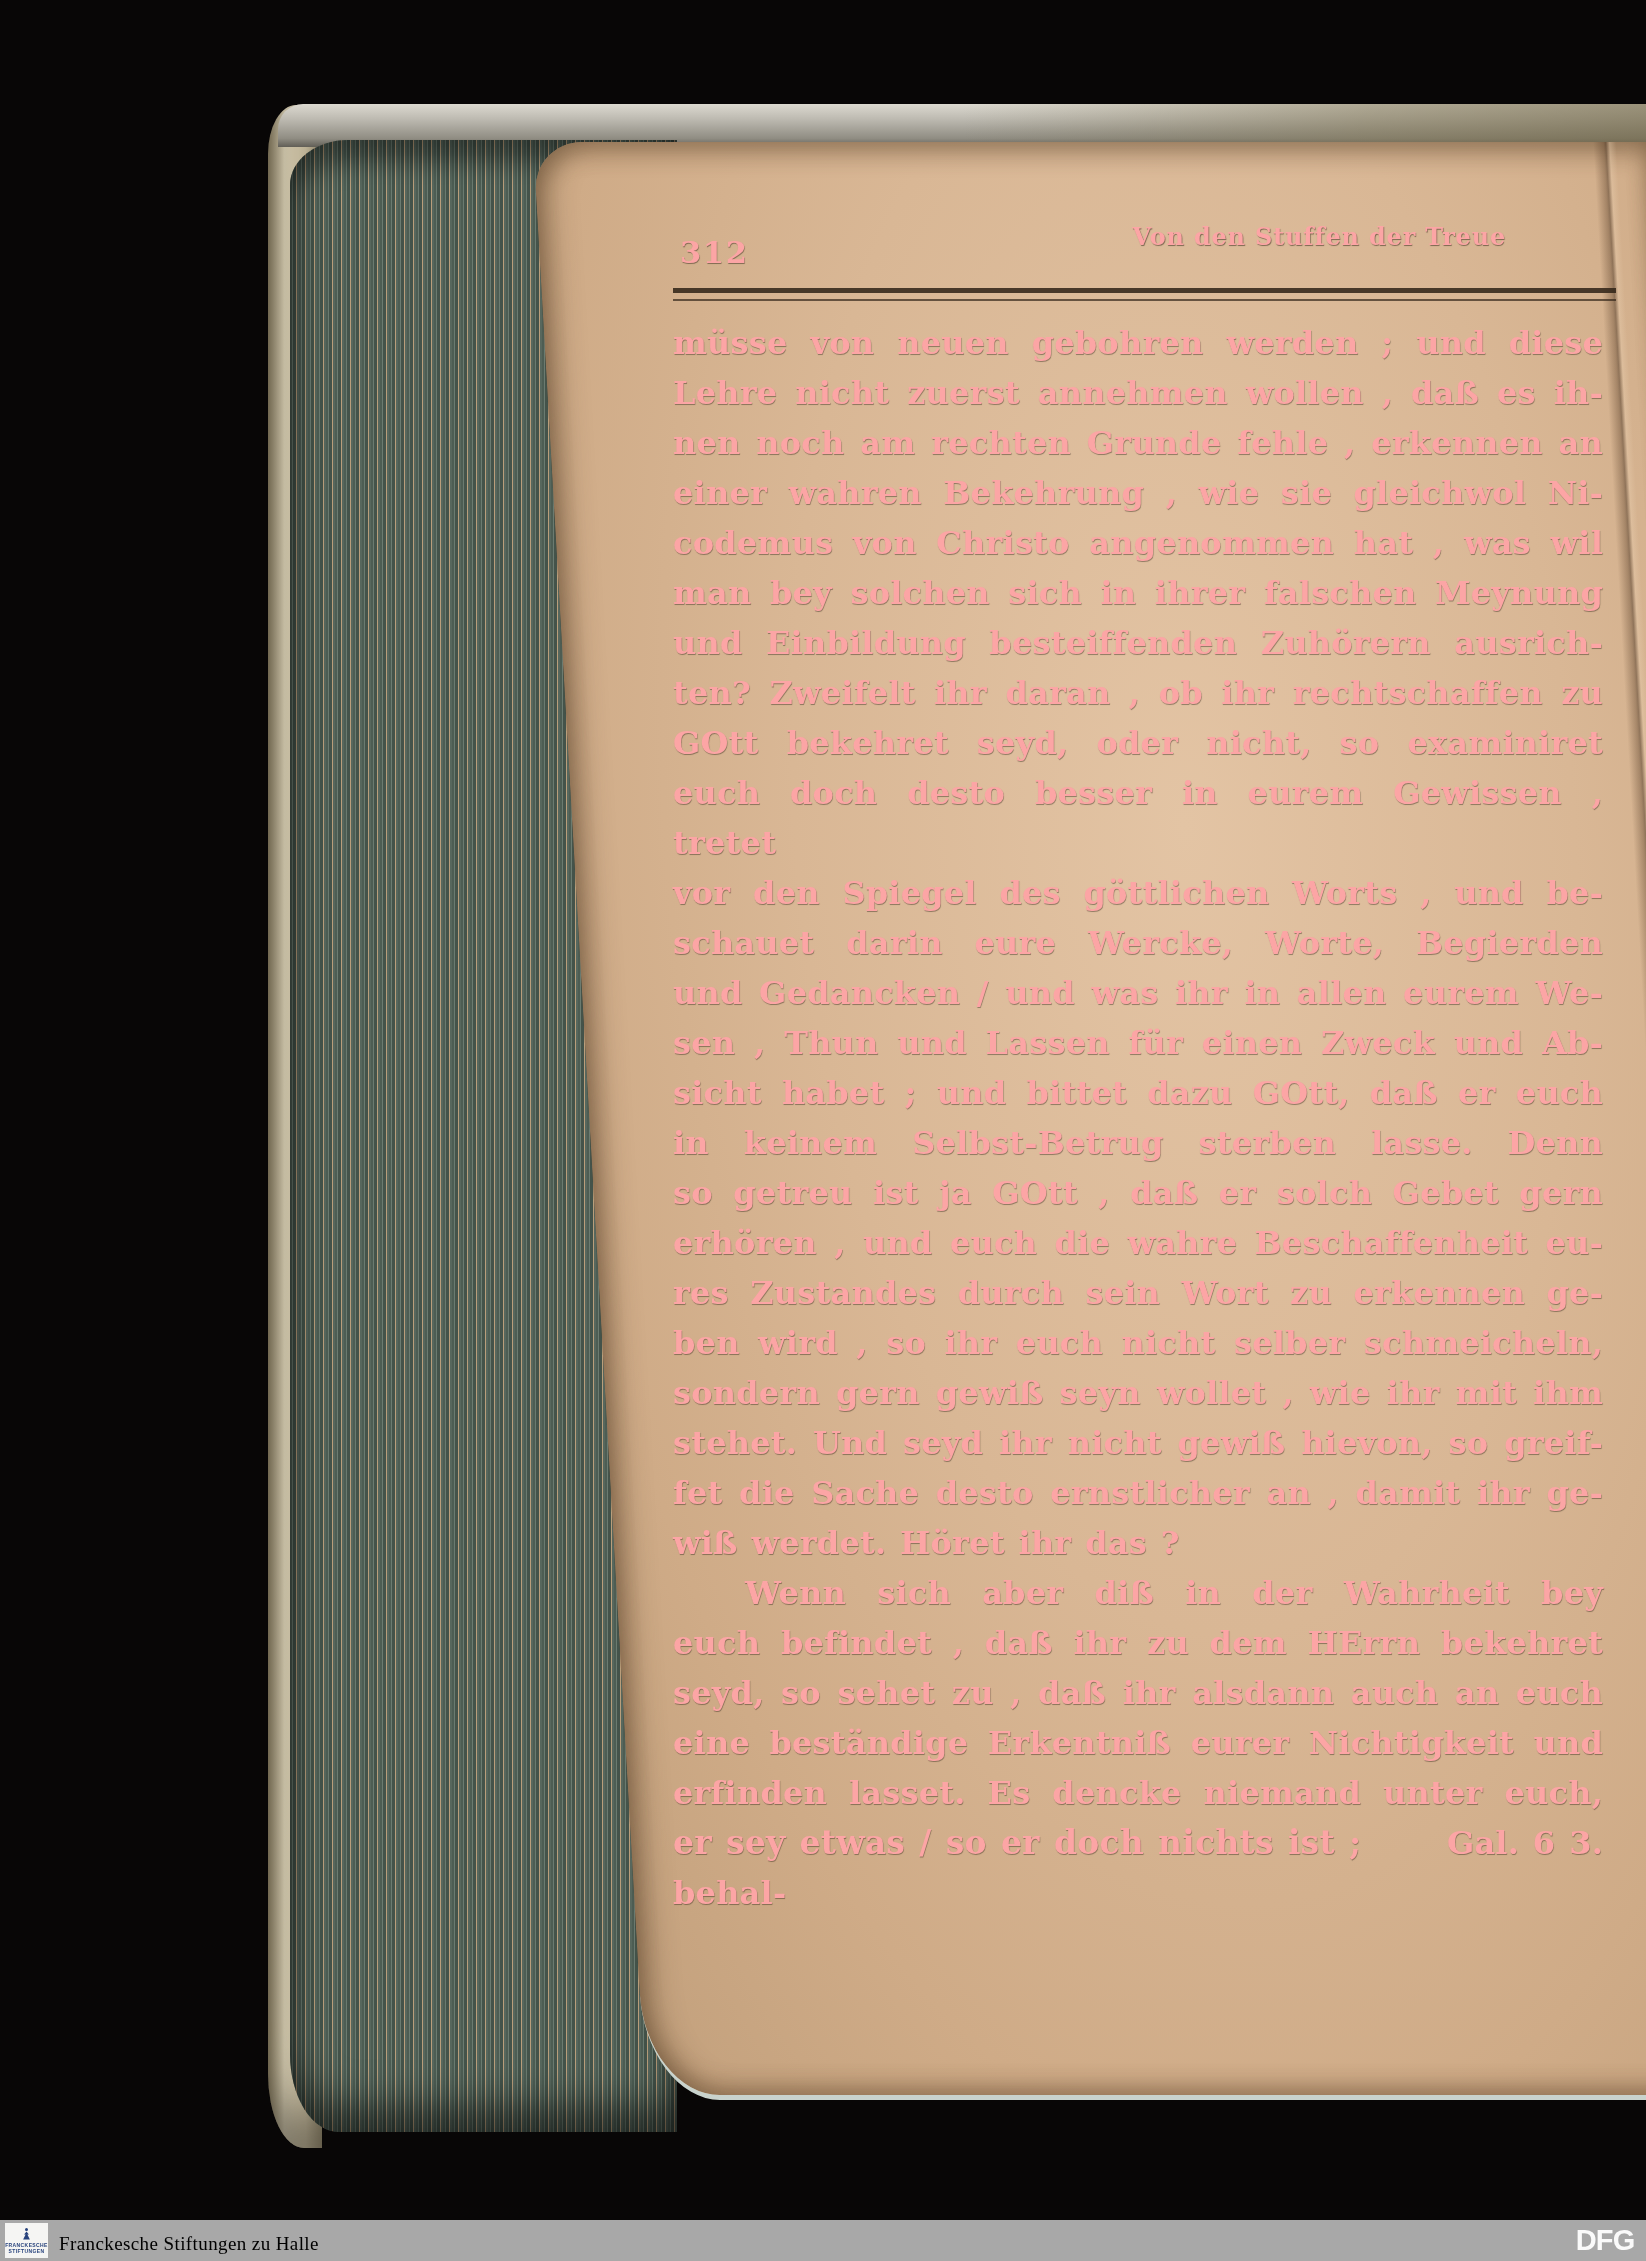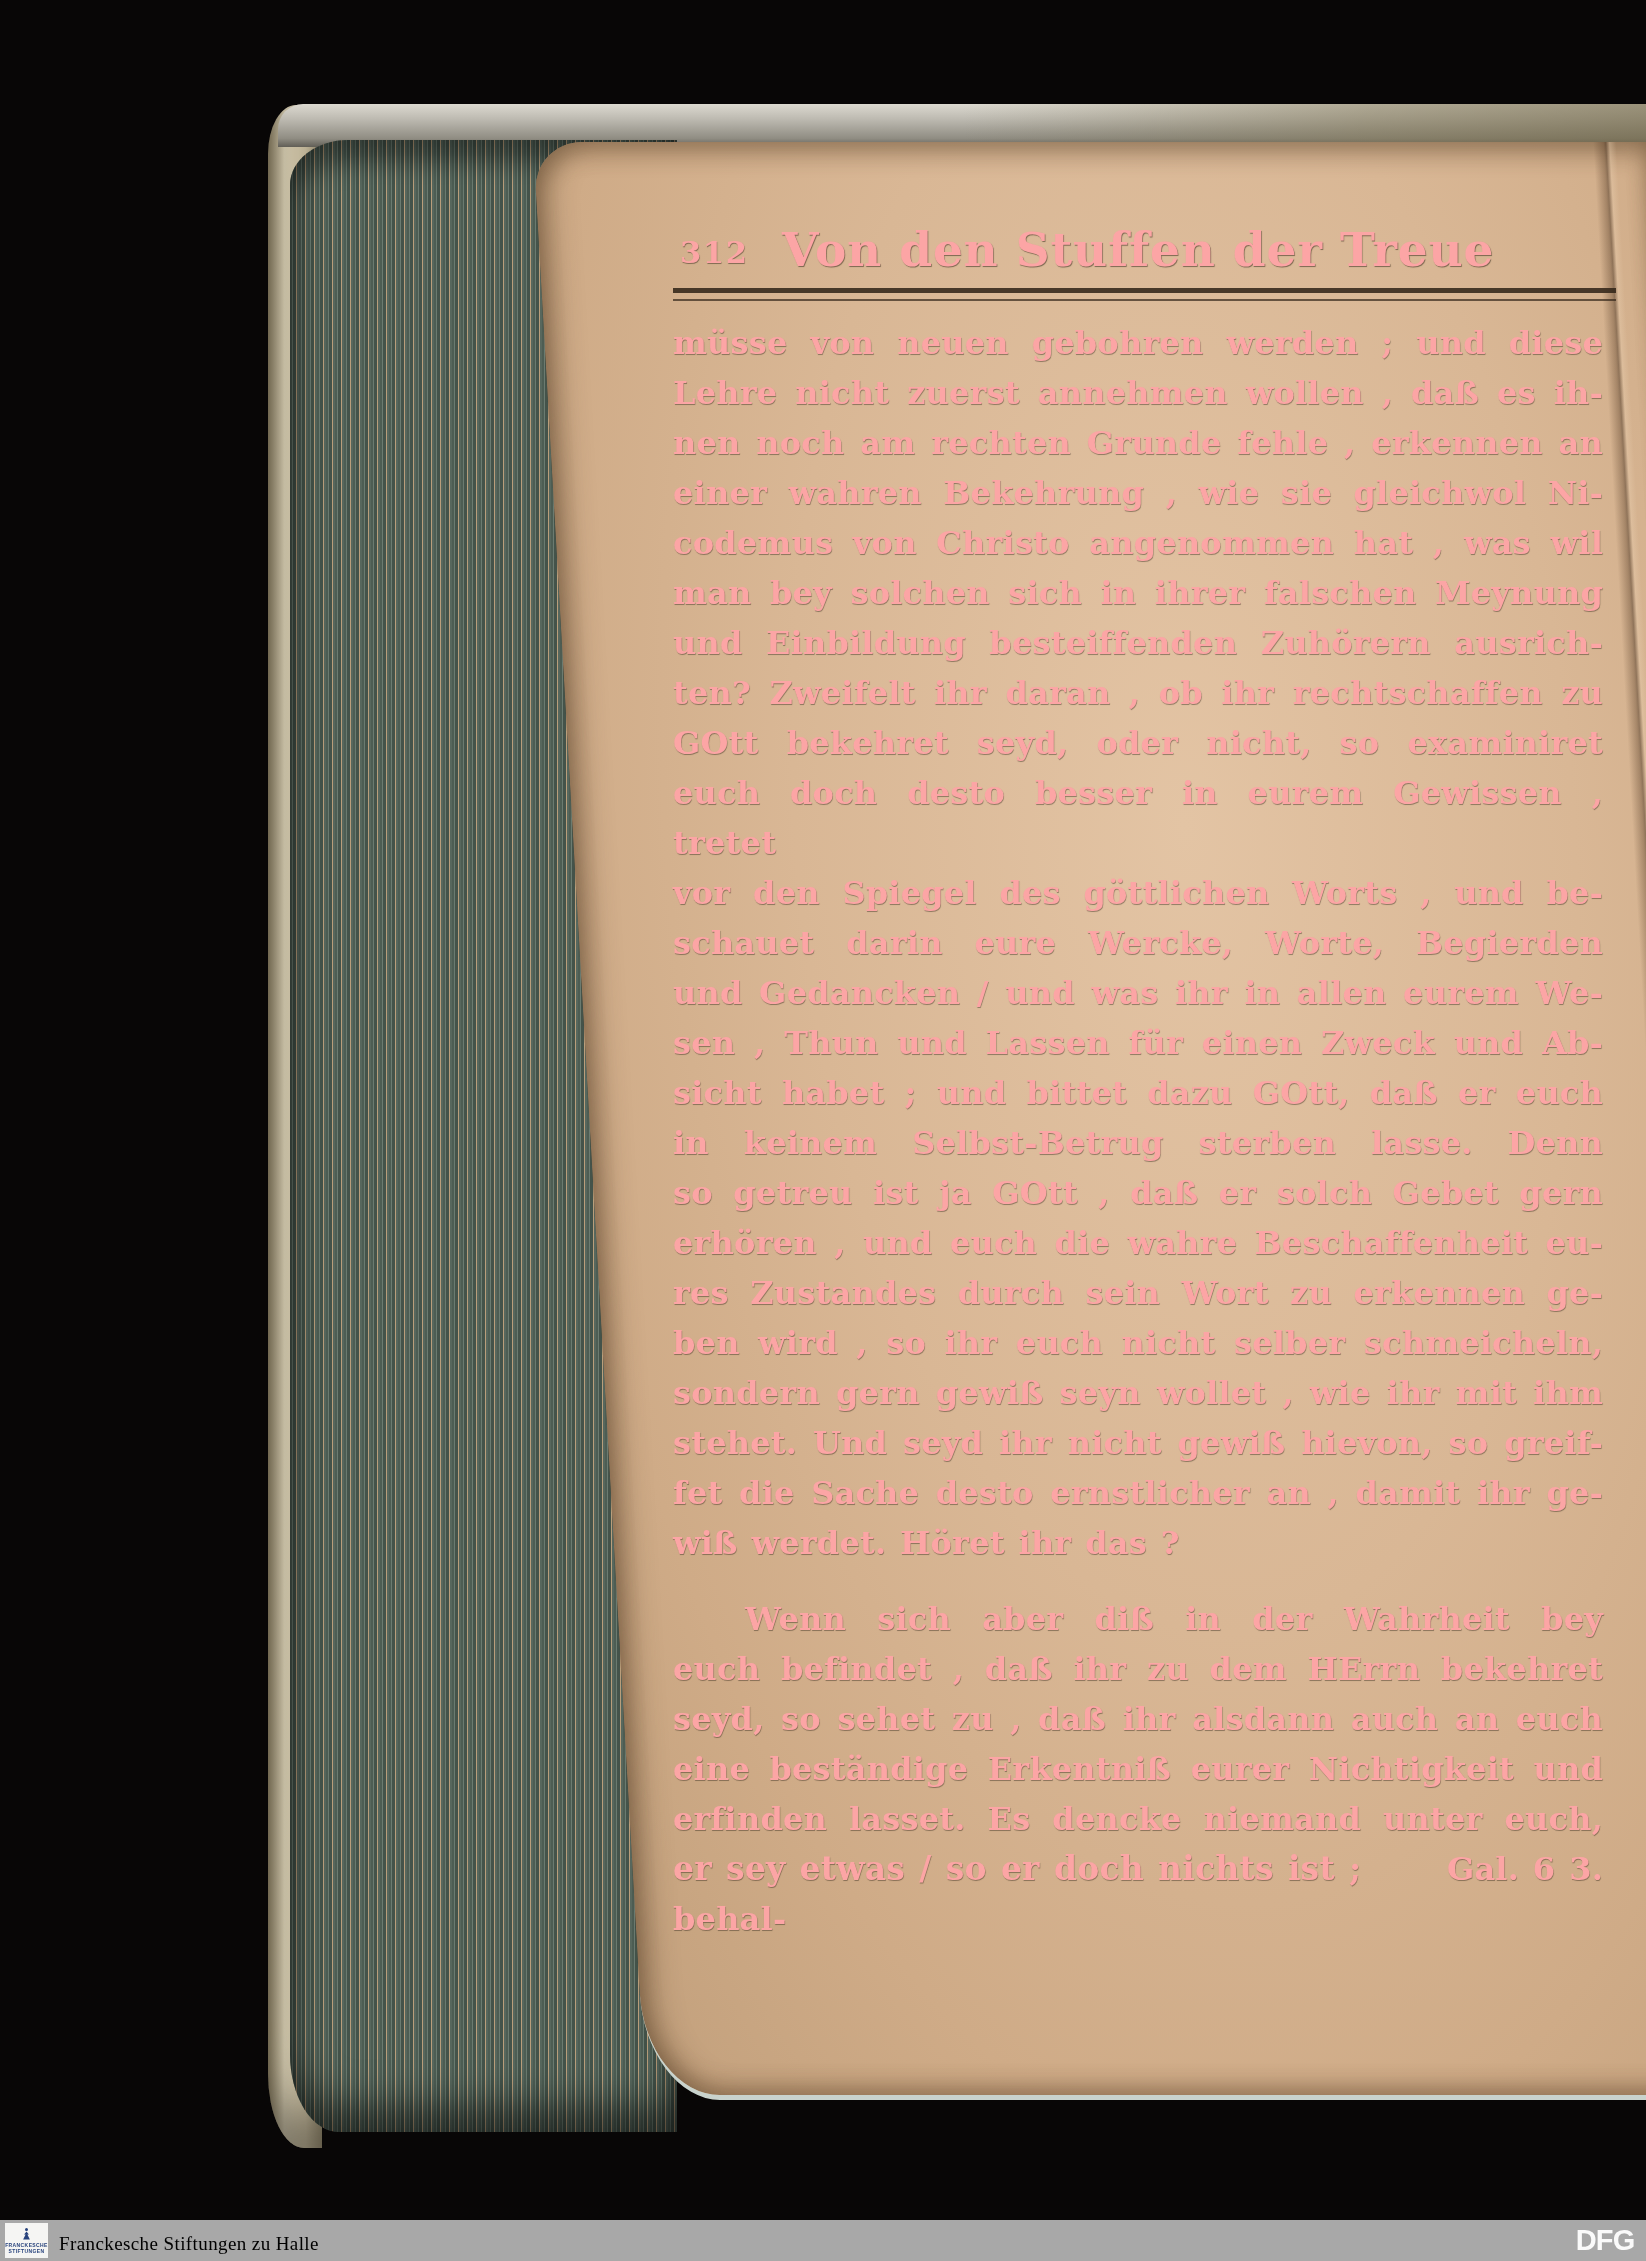--- a/index.html
+++ b/index.html
@@ -46,38 +46,38 @@
       rgba(60,40,24,.45) 55%, rgba(235,210,180,.35) 72%, rgba(0,0,0,0));
   }
   
   .content{position:absolute;inset:0;color:#fca5a5;}
   .pagenum{
     position:absolute;left:680px;top:234px;
     font-size:30.5px;font-weight:700;letter-spacing:1.6px;
     text-shadow:0.5px 0.7px 0.7px rgba(52,40,26,.5);
   }
   .runtitle{
-    position:absolute;left:782px;top:222px;width:724px;text-align:left;
-    font-size:47px;font-weight:700;letter-spacing:0.8px;
+    position:absolute;left:782px;top:222px;width:724px;text-align:right;
+    font-size:24px;font-weight:700;letter-spacing:0.8px;
     text-shadow:0.7px 0.8px 0.8px rgba(52,40,26,.55);
   }
   .rule{
     position:absolute;left:673px;top:288px;width:943px;height:5.8px;
     border-top:5px solid rgba(52,39,26,.88);
     border-bottom:2.5px solid rgba(52,39,26,.7);
   }
   .textblock{
     position:absolute;left:673px;top:318px;width:930px;
     font-size:32px;font-weight:700;line-height:50px;
     word-spacing:2.5px;letter-spacing:0.2px;
     text-shadow:0.5px 0.7px 0.7px rgba(52,40,26,.45);
   }
   .tl{text-align:justify;text-align-last:justify;}
   .tl.nj{text-align-last:left;}
-  .tl.indent{text-indent:72px;margin-top:26px;}
+  .tl.indent{text-indent:72px;}
   .qline{display:flex;justify-content:space-between;align-items:flex-start;}
   .qline .emph{font-size:33px;}
   .cword{text-align:left;padding-right:3.3px;}
   
   .bar{position:absolute;left:0;top:2220px;width:1646px;height:41px;background:#a8a8a8;}
   .logobox{
     position:absolute;left:5px;top:3.3px;width:43px;height:35px;background:#f5f5f3;
     display:flex;flex-direction:column;align-items:center;justify-content:center;gap:0.8px;
   }
   .logobox svg{width:15px;height:15px;fill:#27427c;}

